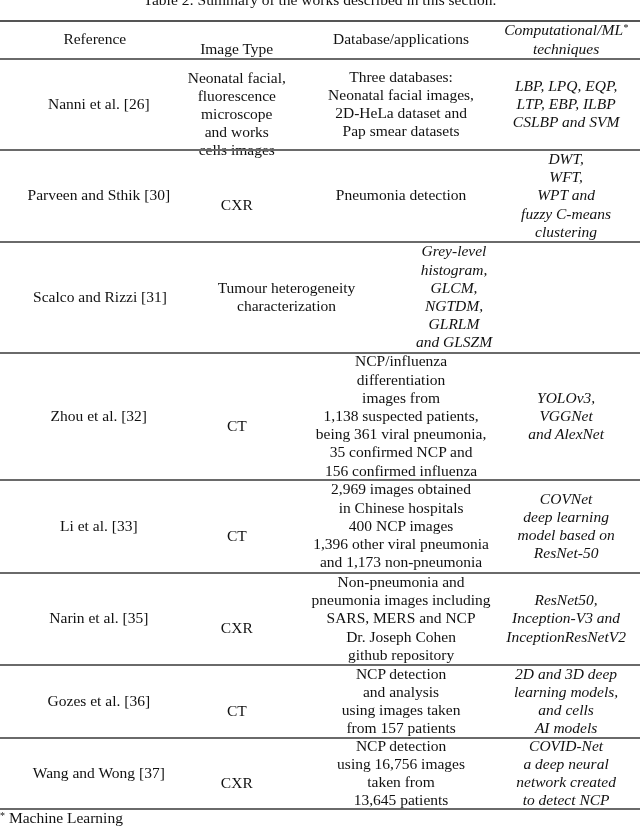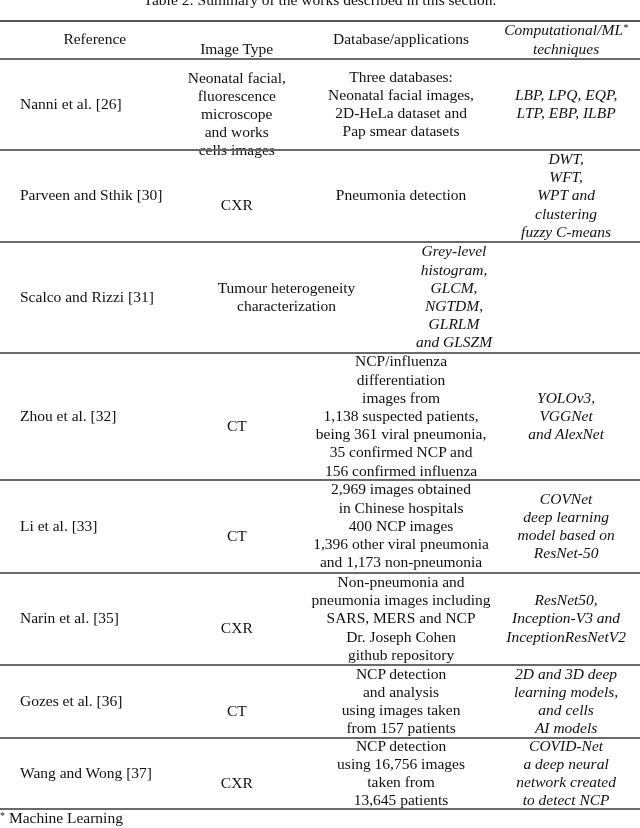--- a/index.html
+++ b/index.html
@@ -13,21 +13,21 @@
     position: absolute; top: -9px; left: 0; width: 640px;
     text-align: center; font-size: 15.5px; line-height: 18px;
   }
   .rule { position: absolute; left: 0; width: 640px; background: #555; }
   .rule.thick { height: 2px; }
   .rule.thin { height: 2px; background: #6a6a6a; }
   .row {
     position: absolute; left: 0; width: 640px; display: flex; align-items: center;
   }
   .cell { line-height: 18.2px; }
-  .c-ref { width: 180px; padding-left: 20px; box-sizing: border-box; text-align: left; }
+  .c-ref { width: 180px; padding-left: 20px; box-sizing: border-box; text-align: center; }
   .c-img { width: 120px; text-align: center; margin-top: 20px; }
   .c-db { width: 185px; margin-left: 14px; text-align: center; }
   .c-tech { width: 150px; text-align: center; font-style: italic; }
   .line { display: block; white-space: nowrap; }
   .header .c-ref { text-align: center; padding-left: 12px; }
   sup { font-size: 10px; vertical-align: top; position: relative; top: -2px; }
   .footnote {
     position: absolute; left: 0; top: 808px; font-size: 15.5px; line-height: 20px;
   }
 </style>
@@ -62,37 +62,38 @@
       </div>
       <div class="cell c-db">
         <span class="line">Three databases:</span>
         <span class="line">Neonatal facial images,</span>
         <span class="line">2D-HeLa dataset and</span>
         <span class="line">Pap smear datasets</span>
       </div>
       <div class="cell c-tech">
         <span class="line">LBP, LPQ, EQP,</span>
         <span class="line">LTP, EBP, ILBP</span>
+        <span class="line">CSLBP and SVM</span>
       </div>
     </div>
     <div class="rule thin" style="top: 149px;"></div>
     <div class="row" style="top: 150px; height: 91px;">
       <div class="cell c-ref">Parveen and Sthik [30]</div>
       <div class="cell c-img">
         <span class="line">CXR</span>
       </div>
       <div class="cell c-db">
         <span class="line">Pneumonia detection</span>
       </div>
       <div class="cell c-tech">
         <span class="line">DWT,</span>
         <span class="line">WFT,</span>
         <span class="line">WPT and</span>
+        <span class="line">fuzzy C-means</span>
         <span class="line">clustering</span>
-        <span class="line">fuzzy C-means</span>
       </div>
     </div>
     <div class="rule thin" style="top: 241px;"></div>
     <div class="row" style="top: 242px; height: 110px;">
       <div class="cell c-ref">Scalco and Rizzi [31]</div>
       <div class="cell c-db">
         <span class="line">Tumour heterogeneity</span>
         <span class="line">characterization</span>
       </div>
       <div class="cell c-tech">

